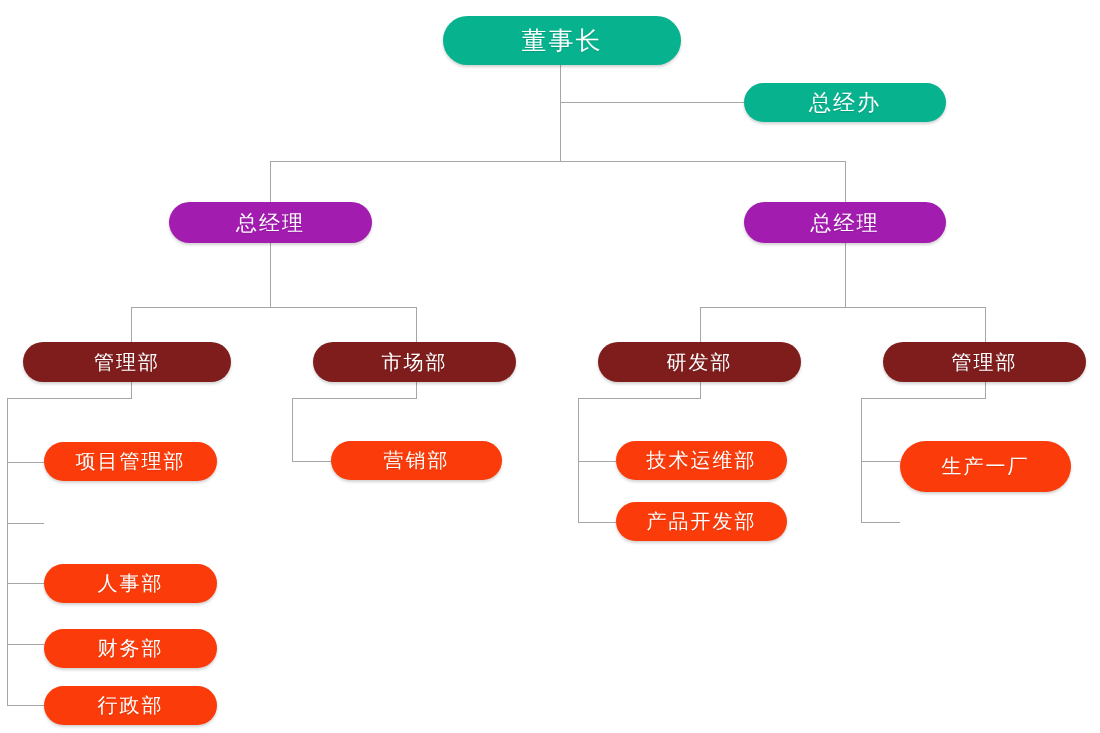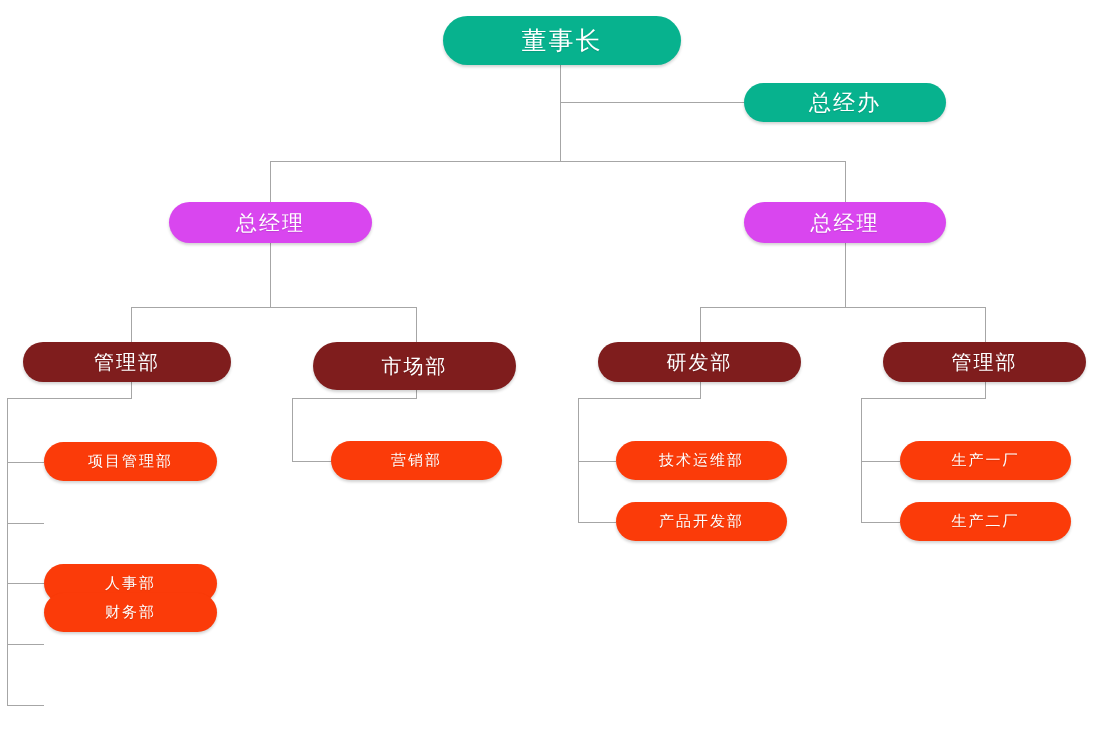--- a/index.html
+++ b/index.html
@@ -23,23 +23,23 @@
     color:#ffffff;
     border-radius:999px;
     box-shadow:0 2px 3px rgba(0,0,0,.18);
     letter-spacing:2px;
     white-space:nowrap;
     text-shadow:0 1px 1px rgba(0,0,0,.12);
     box-sizing:border-box;
   }
   .lvl-chair{background:#07b28e;font-size:25px;}
   .lvl-office{background:#07b28e;font-size:22px;}
-  .lvl-gm{background:#d946ef;font-size:21px;}
+  .lvl-gm{background:#a21caf;font-size:21px;}
   .lvl-dept{background:#7f1d1d;font-size:20px;}
-  .lvl-sub{background:#fb3b09;font-size:15px;}
+  .lvl-sub{background:#fb3b09;font-size:20px;}
 </style>
 </head>
 <body>
 
 <div id="chart">
 
   <div class="conn v" style="left:560px;top:47px;height:114px;"></div>
 
   <div class="conn h" style="left:560px;top:102px;width:184px;"></div>
 
@@ -86,37 +86,37 @@
   <div class="node lvl-chair" style="left:443px;top:4px;width:238px;height:49px;margin-top:12px;">董事长</div>
 
   <div class="node lvl-office" style="left:744px;top:83px;width:202px;height:39px;">总经办</div>
 
   <div class="node lvl-gm" style="left:169px;top:202px;width:203px;height:41px;">总经理</div>
 
   <div class="node lvl-gm" style="left:744px;top:202px;width:202px;height:41px;">总经理</div>
 
   <div class="node lvl-dept" style="left:23px;top:342px;width:208px;height:40px;">管理部</div>
 
-  <div class="node lvl-dept" style="left:313px;top:342px;width:203px;height:48px;">市场部</div>
+  <div class="node lvl-dept" style="left:313px;top:342px;width:203px;height:40px;">市场部</div>
 
   <div class="node lvl-dept" style="left:598px;top:342px;width:203px;height:40px;">研发部</div>
 
   <div class="node lvl-dept" style="left:883px;top:342px;width:203px;height:40px;">管理部</div>
 
   <div class="node lvl-sub" style="left:44px;top:442px;width:173px;height:39px;">项目管理部</div>
 
 
   <div class="node lvl-sub" style="left:44px;top:564px;width:173px;height:39px;">人事部</div>
 
-  <div class="node lvl-sub" style="left:44px;top:593px;width:173px;height:39px;">财务部</div>
+  <div class="node lvl-sub" style="left:44px;top:629px;width:173px;height:39px;">财务部</div>
 
+  <div class="node lvl-sub" style="left:44px;top:686px;width:173px;height:39px;">行政部</div>
 
   <div class="node lvl-sub" style="left:331px;top:441px;width:171px;height:39px;">营销部</div>
 
   <div class="node lvl-sub" style="left:616px;top:441px;width:171px;height:39px;">技术运维部</div>
 
   <div class="node lvl-sub" style="left:616px;top:502px;width:171px;height:39px;">产品开发部</div>
 
-  <div class="node lvl-sub" style="left:900px;top:441px;width:171px;height:39px;">生产一厂</div>
+  <div class="node lvl-sub" style="left:900px;top:441px;width:171px;height:51px;">生产一厂</div>
 
-  <div class="node lvl-sub" style="left:900px;top:502px;width:171px;height:39px;">生产二厂</div>
 
 </div>
 
 </body></html>

